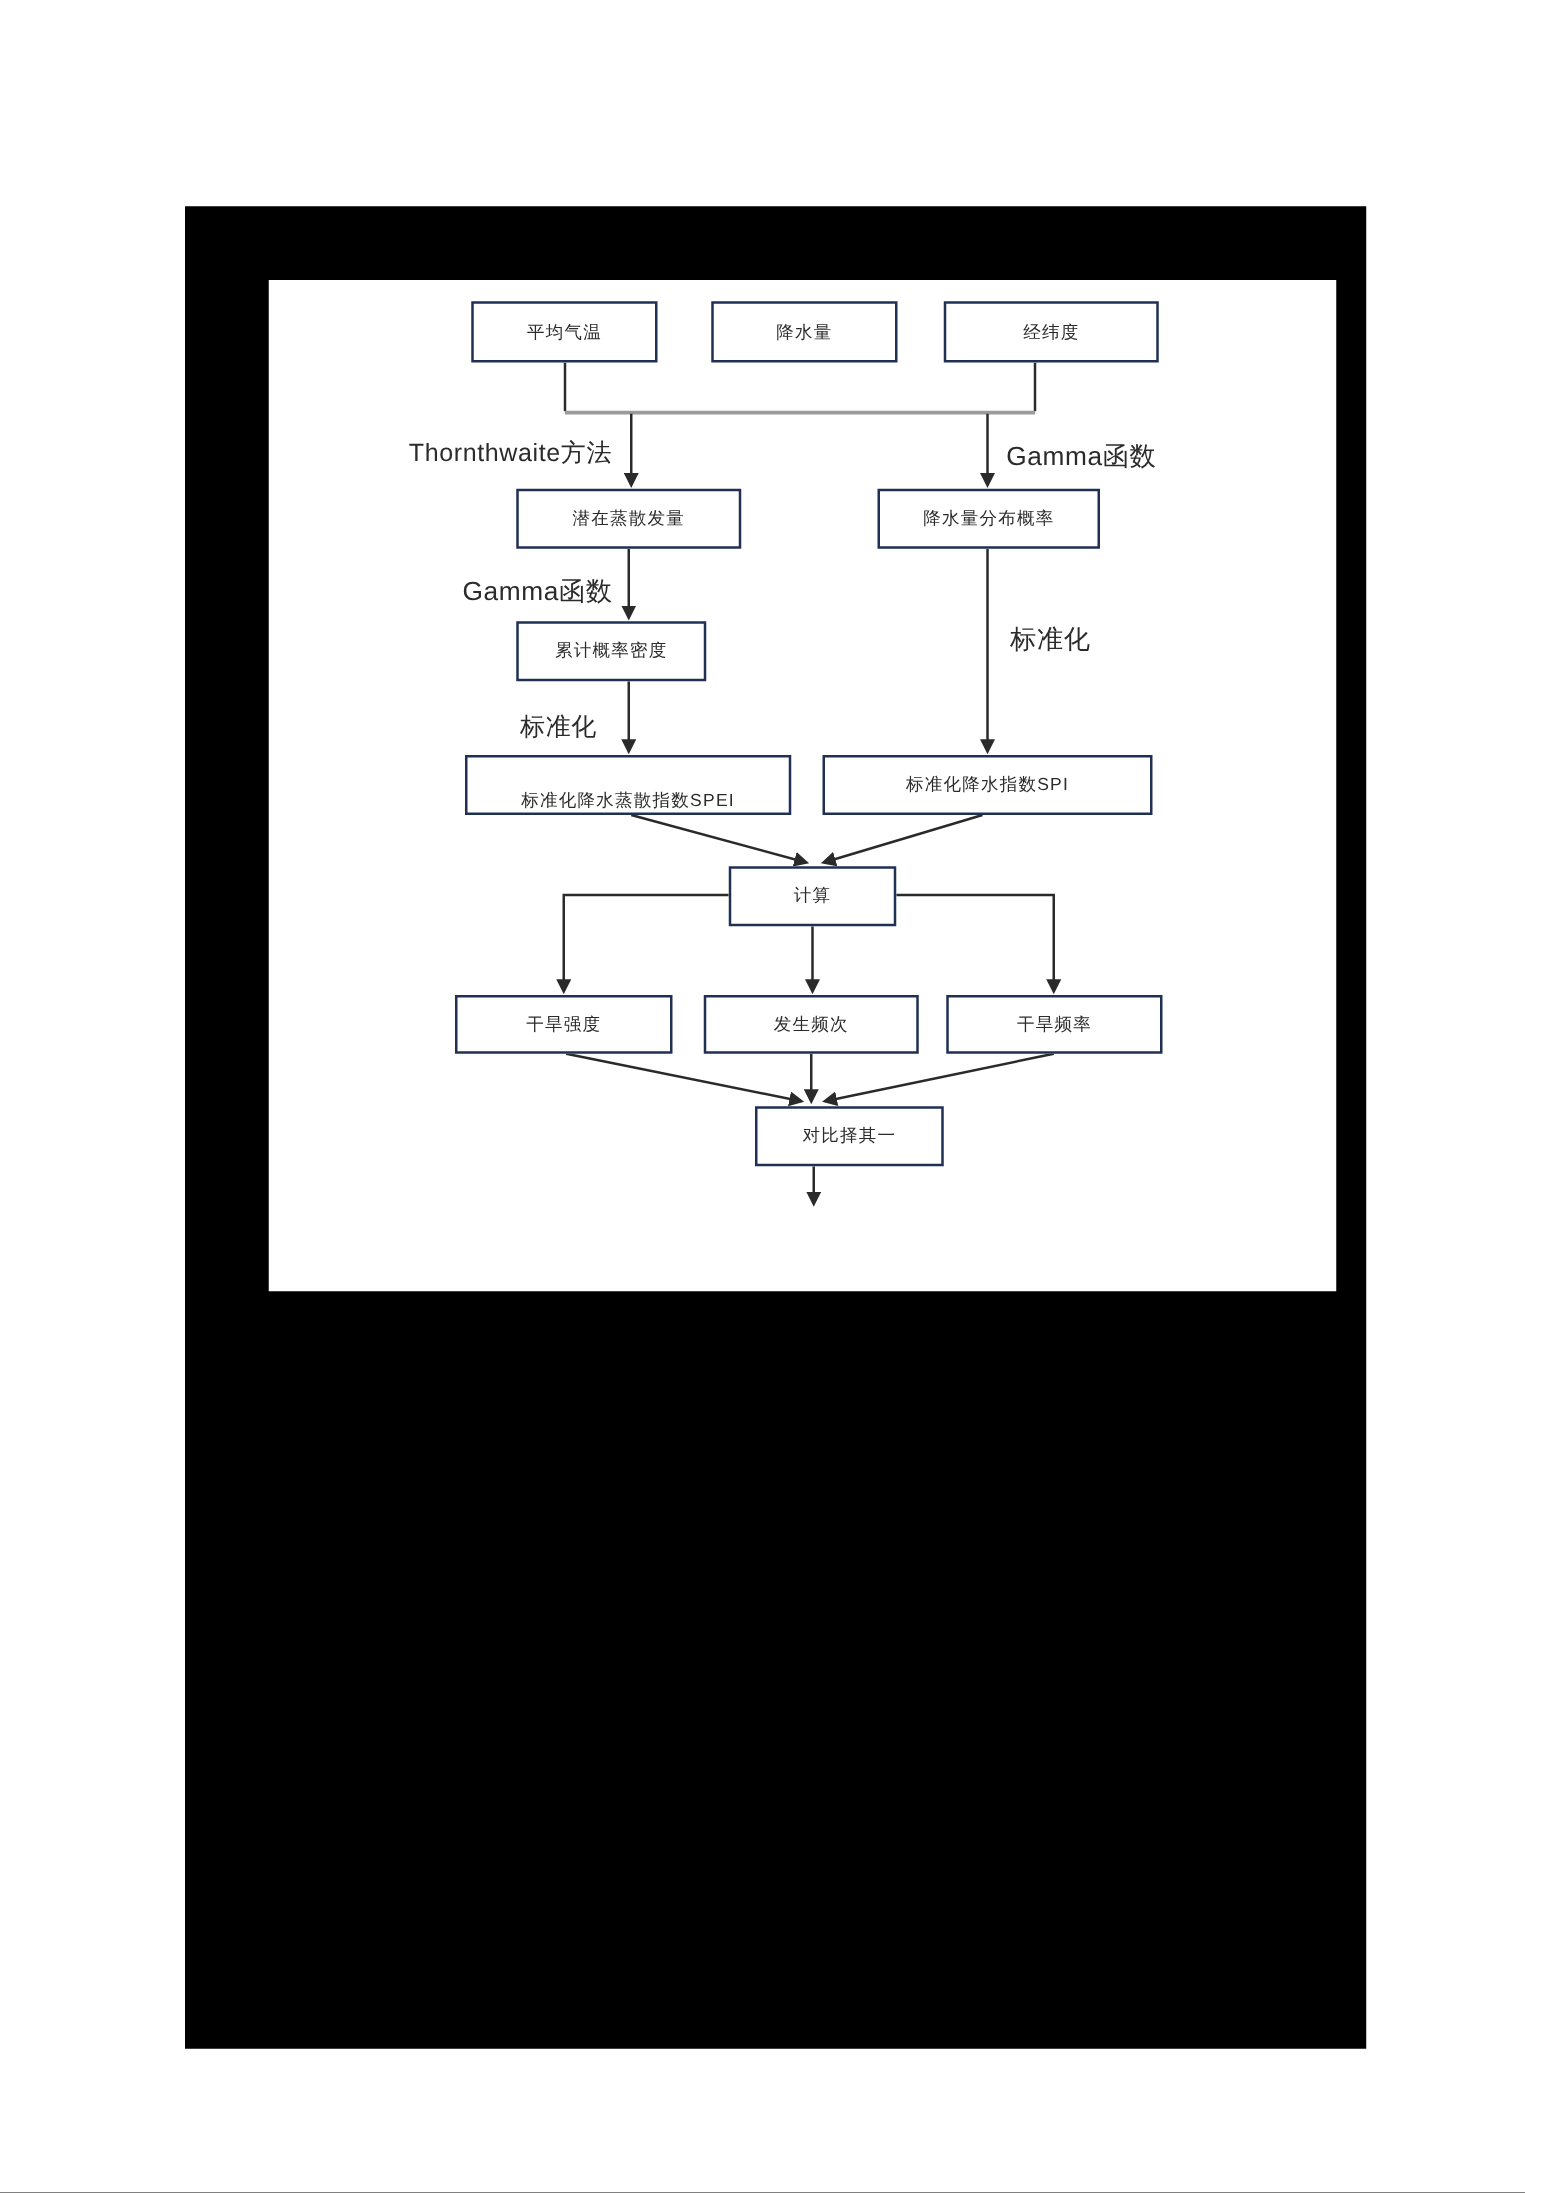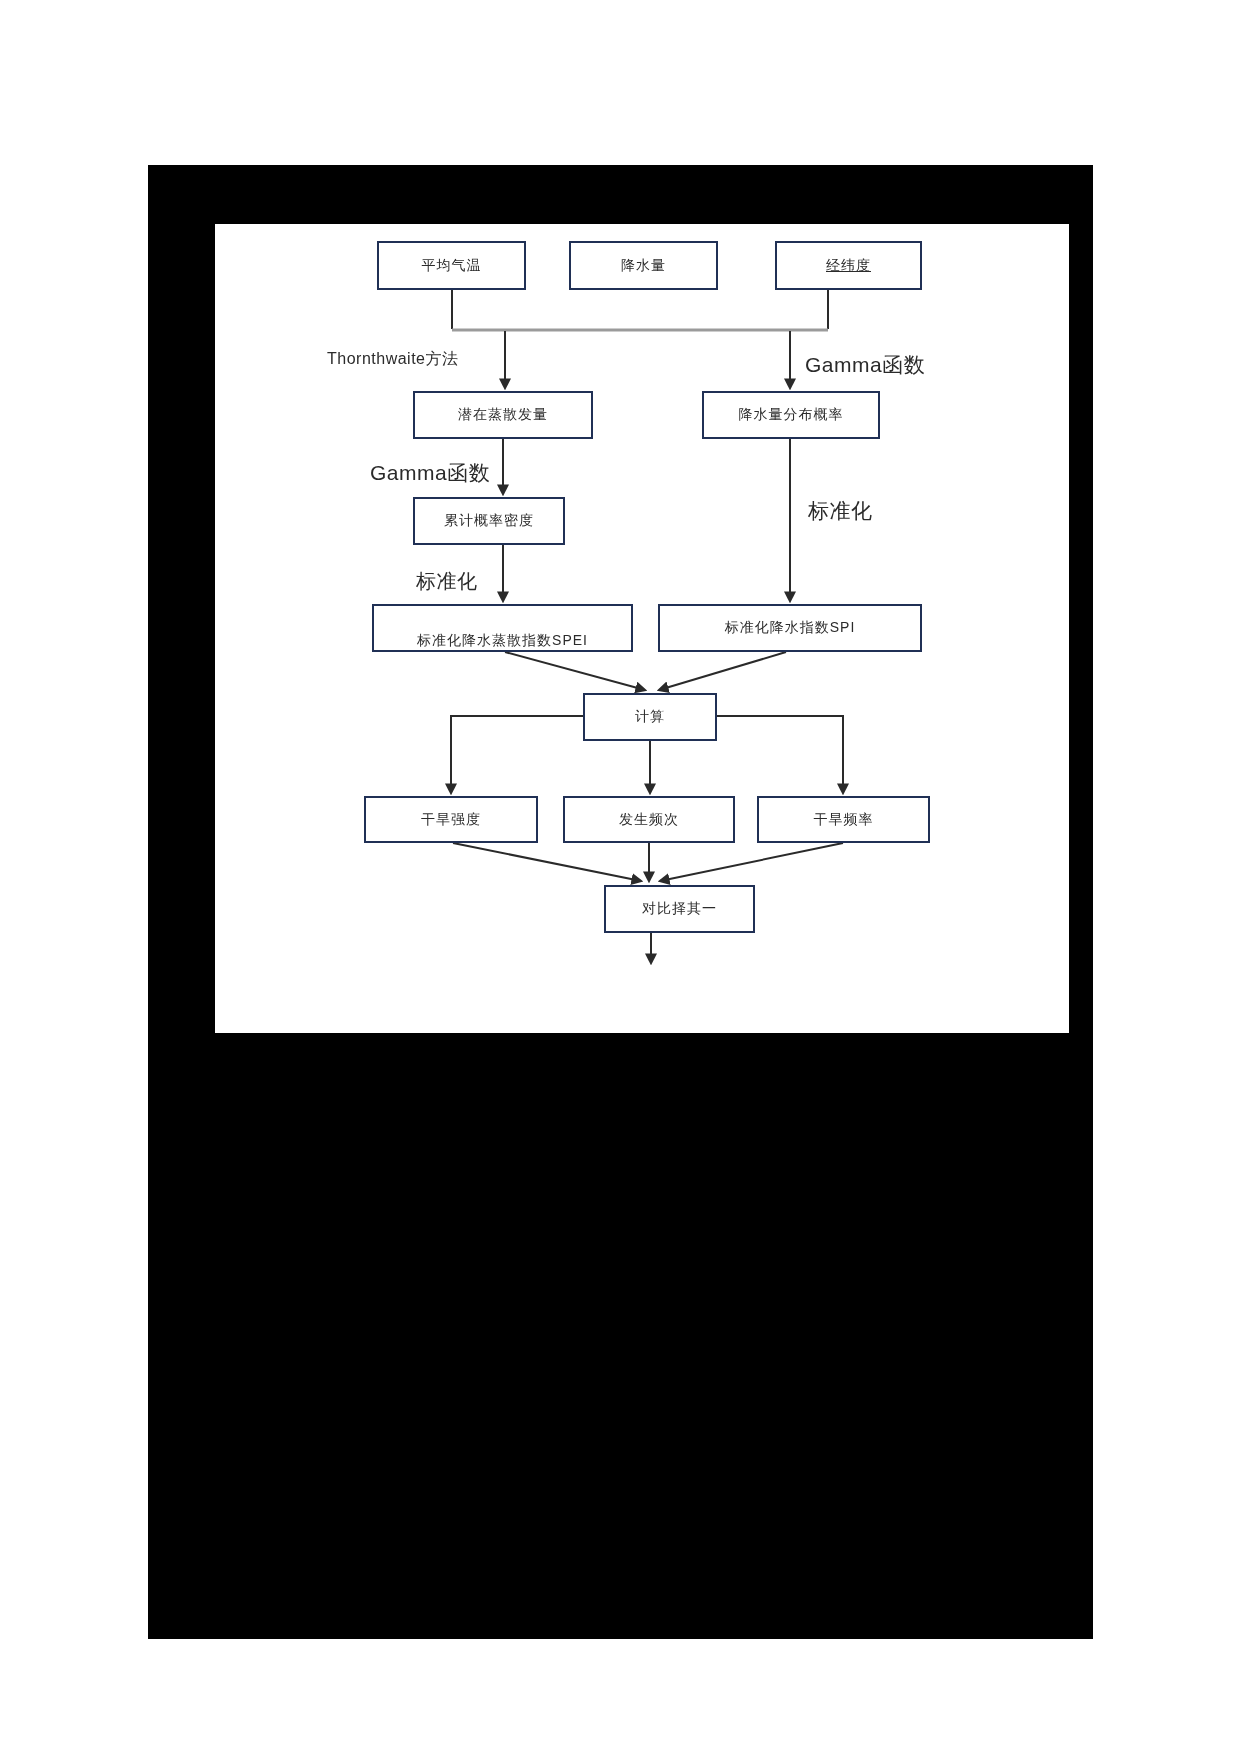--- a/index.html
+++ b/index.html
@@ -27,34 +27,34 @@
     color:var(--node-text,#2b2b2b);
     font-size:14px;letter-spacing:1px;white-space:nowrap;
   }
   .edge-label{
     position:absolute;color:var(--node-text,#2b2b2b);
     font-size:21px;white-space:nowrap;letter-spacing:0.5px;
   }
   
   .n-avg-temp      {left:377px;top:241px;width:149px;height:49px;}
   .n-precipitation {left:569px;top:241px;width:149px;height:49px;}
-  .n-lat-lon       {left:775px;top:241px;width:147px;height:49px;text-decoration:underline;}
+  .n-lat-lon       {left:755px;top:241px;width:172px;height:49px;}
   .n-pet           {left:413px;top:391px;width:180px;height:48px;justify-content:center;}
   .n-precip-prob   {left:702px;top:391px;width:178px;height:48px;}
   .n-cum-prob      {left:413px;top:497px;width:152px;height:48px;}
   .n-spei          {left:372px;top:604px;width:261px;height:48px;align-items:flex-end;}
   .n-spi           {left:658px;top:604px;width:264px;height:48px;}
   .n-calc          {left:583px;top:693px;width:134px;height:48px;}
   .n-intensity     {left:364px;top:796px;width:174px;height:47px;}
   .n-occur-freq    {left:563px;top:796px;width:172px;height:47px;}
   .n-drought-freq  {left:757px;top:796px;width:173px;height:47px;}
   .n-compare       {left:576px;top:885px;width:151px;height:48px;margin-left:28px;}
   .n-interp        {left:525px;top:966px;width:257px;height:48px;}
   
-  .l-thornthwaite      {left:327px;top:349px;font-size:16px;}
+  .l-thornthwaite      {left:327px;top:349px;font-size:20px;}
   .l-gamma-right       {left:805px;top:351px;}
   .l-gamma-left        {left:370px;top:459px;}
   .l-standardize-right {left:808px;top:497px;}
   .l-standardize-left  {left:416px;top:568px;font-size:20px;}
   .connector{stroke:var(--connector,#2a2a2a);stroke-width:2;fill:none;}
   .bus{stroke:var(--bus-line,#9b9b9b);stroke-width:3;fill:none;}
 </style>
 </head>
 <body>
 

